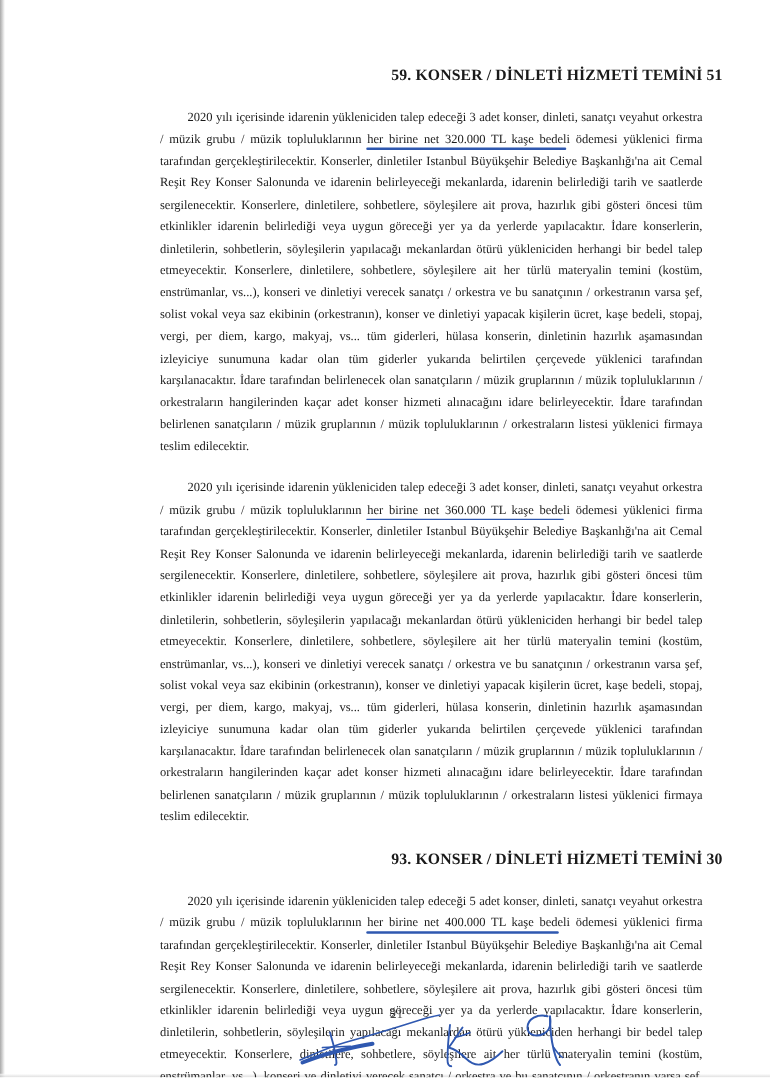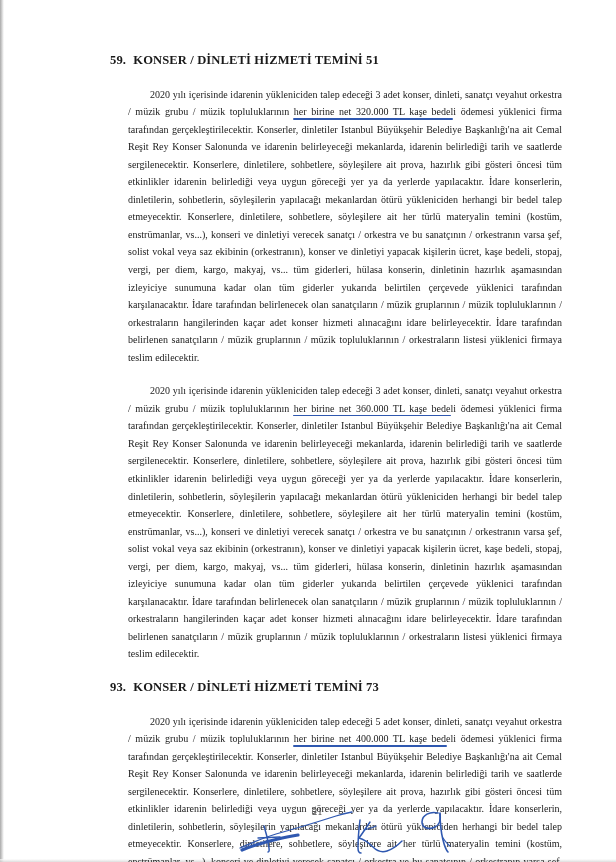--- a/index.html
+++ b/index.html
@@ -44,20 +44,21 @@
   .clause {
     margin-bottom: 0;
   }
   .clause-heading {
     font-weight: bold;
     font-size: 12.6px;
     line-height: 17.5px;
     letter-spacing: .1px;
     margin: 0 0 0 -2px;
     white-space: nowrap;
+    text-align: right;
   }
   .clause-heading .num {
     display: inline-block;
     min-width: 20px;
   }
   .clause-body {
     font-size: 10px;
     line-height: 17.55px;
     text-align: justify;
     text-justify: inter-word;
@@ -140,21 +141,21 @@
       <p class="clause-body"><span>2020 yılı içerisinde idarenin yükleniciden talep edeceği 3 adet konser, dinleti, sanatçı veyahut orkestra / müzik grubu / müzik topluluklarının</span> <span class="hl hl-run">her birine net 320.000 TL kaşe</span> <span>bedeli ödemesi yüklenici firma tarafından gerçekleştirilecektir. Konserler, dinletiler Istanbul Büyükşehir Belediye Başkanlığı'na ait Cemal Reşit Rey Konser Salonunda ve idarenin belirleyeceği mekanlarda, idarenin belirlediği tarih ve saatlerde sergilenecektir. Konserlere, dinletilere, sohbetlere, söyleşilere ait prova, hazırlık gibi gösteri öncesi tüm etkinlikler idarenin belirlediği veya uygun göreceği yer ya da yerlerde yapılacaktır. İdare konserlerin, dinletilerin, sohbetlerin, söyleşilerin yapılacağı mekanlardan ötürü yükleniciden herhangi bir bedel talep etmeyecektir. Konserlere, dinletilere, sohbetlere, söyleşilere ait her türlü materyalin temini (kostüm, enstrümanlar, vs...), konseri ve dinletiyi verecek sanatçı / orkestra ve bu sanatçının / orkestranın varsa şef, solist vokal veya saz ekibinin (orkestranın), konser ve dinletiyi yapacak kişilerin ücret, kaşe bedeli, stopaj, vergi, per diem, kargo, makyaj, vs... tüm giderleri, hülasa konserin, dinletinin hazırlık aşamasından izleyiciye sunumuna kadar olan tüm giderler yukarıda belirtilen çerçevede yüklenici tarafından karşılanacaktır. İdare tarafından belirlenecek olan sanatçıların / müzik gruplarının / müzik topluluklarının / orkestraların hangilerinden kaçar adet konser hizmeti alınacağını idare belirleyecektir. İdare tarafından belirlenen sanatçıların / müzik gruplarının / müzik topluluklarının / orkestraların listesi yüklenici firmaya teslim edilecektir.</span></p>
     </div>
 
     <div class="clause">
       <p class="clause-body"><span>2020 yılı içerisinde idarenin yükleniciden talep edeceği 3 adet konser, dinleti, sanatçı veyahut orkestra / müzik grubu / müzik topluluklarının</span> <span class="hl hl-run2">her birine net 360.000 TL kaşe</span> <span>bedeli ödemesi yüklenici firma tarafından gerçekleştirilecektir. Konserler, dinletiler Istanbul Büyükşehir Belediye Başkanlığı'na ait Cemal Reşit Rey Konser Salonunda ve idarenin belirleyeceği mekanlarda, idarenin belirlediği tarih ve saatlerde sergilenecektir. Konserlere, dinletilere, sohbetlere, söyleşilere ait prova, hazırlık gibi gösteri öncesi tüm etkinlikler idarenin belirlediği veya uygun göreceği yer ya da yerlerde yapılacaktır. İdare konserlerin, dinletilerin, sohbetlerin, söyleşilerin yapılacağı mekanlardan ötürü yükleniciden herhangi bir bedel talep etmeyecektir. Konserlere, dinletilere, sohbetlere, söyleşilere ait her türlü materyalin temini (kostüm, enstrümanlar, vs...), konseri ve dinletiyi verecek sanatçı / orkestra ve bu sanatçının / orkestranın varsa şef, solist vokal veya saz ekibinin (orkestranın), konser ve dinletiyi yapacak kişilerin ücret, kaşe bedeli, stopaj, vergi, per diem, kargo, makyaj, vs... tüm giderleri, hülasa konserin, dinletinin hazırlık aşamasından izleyiciye sunumuna kadar olan tüm giderler yukarıda belirtilen çerçevede yüklenici tarafından karşılanacaktır. İdare tarafından belirlenecek olan sanatçıların / müzik gruplarının / müzik topluluklarının / orkestraların hangilerinden kaçar adet konser hizmeti alınacağını idare belirleyecektir. İdare tarafından belirlenen sanatçıların / müzik gruplarının / müzik topluluklarının / orkestraların listesi yüklenici firmaya teslim edilecektir.</span></p>
     </div>
 
     <div class="clause">
       <div class="clause-heading">
         <span class="num">93.</span>
-        <span>KONSER / DİNLETİ HİZMETİ TEMİNİ 73</span>
+        <span>KONSER / DİNLETİ HİZMETİ TEMİNİ 30</span>
       </div>
       <p class="clause-body"><span>2020 yılı içerisinde idarenin yükleniciden talep edeceği 5 adet konser, dinleti, sanatçı veyahut orkestra / müzik grubu / müzik topluluklarının</span> <span class="hl hl-run3">her birine net 400.000 TL kaşe</span> <span>bedeli ödemesi yüklenici firma tarafından gerçekleştirilecektir. Konserler, dinletiler Istanbul Büyükşehir Belediye Başkanlığı'na ait Cemal Reşit Rey Konser Salonunda ve idarenin belirleyeceği mekanlarda, idarenin belirlediği tarih ve saatlerde sergilenecektir. Konserlere, dinletilere, sohbetlere, söyleşilere ait prova, hazırlık gibi gösteri öncesi tüm etkinlikler idarenin belirlediği veya uygun göreceği yer ya da yerlerde yapılacaktır. İdare konserlerin, dinletilerin, sohbetlerin, söyleşilerin yapılacağı mekanlardan ötürü yükleniciden herhangi bir bedel talep etmeyecektir. Konserlere, dinletilere, sohbetlere, söyleşilere ait her türlü materyalin temini (kostüm, enstrümanlar, vs...), konseri ve dinletiyi verecek sanatçı / orkestra ve bu sanatçının / orkestranın varsa şef, solist vokal veya saz ekibinin (orkestranın), konser ve dinletiyi yapacak kişilerin ücret, kaşe bedeli, stopaj, vergi, per diem, kargo, makyaj, vs... tüm giderleri, hülasa konserin, dinletinin hazırlık aşama-</span></p>
     </div>
 
   </div>
 
   <div class="footer">
 
     <div class="page-number">21</div>
 

